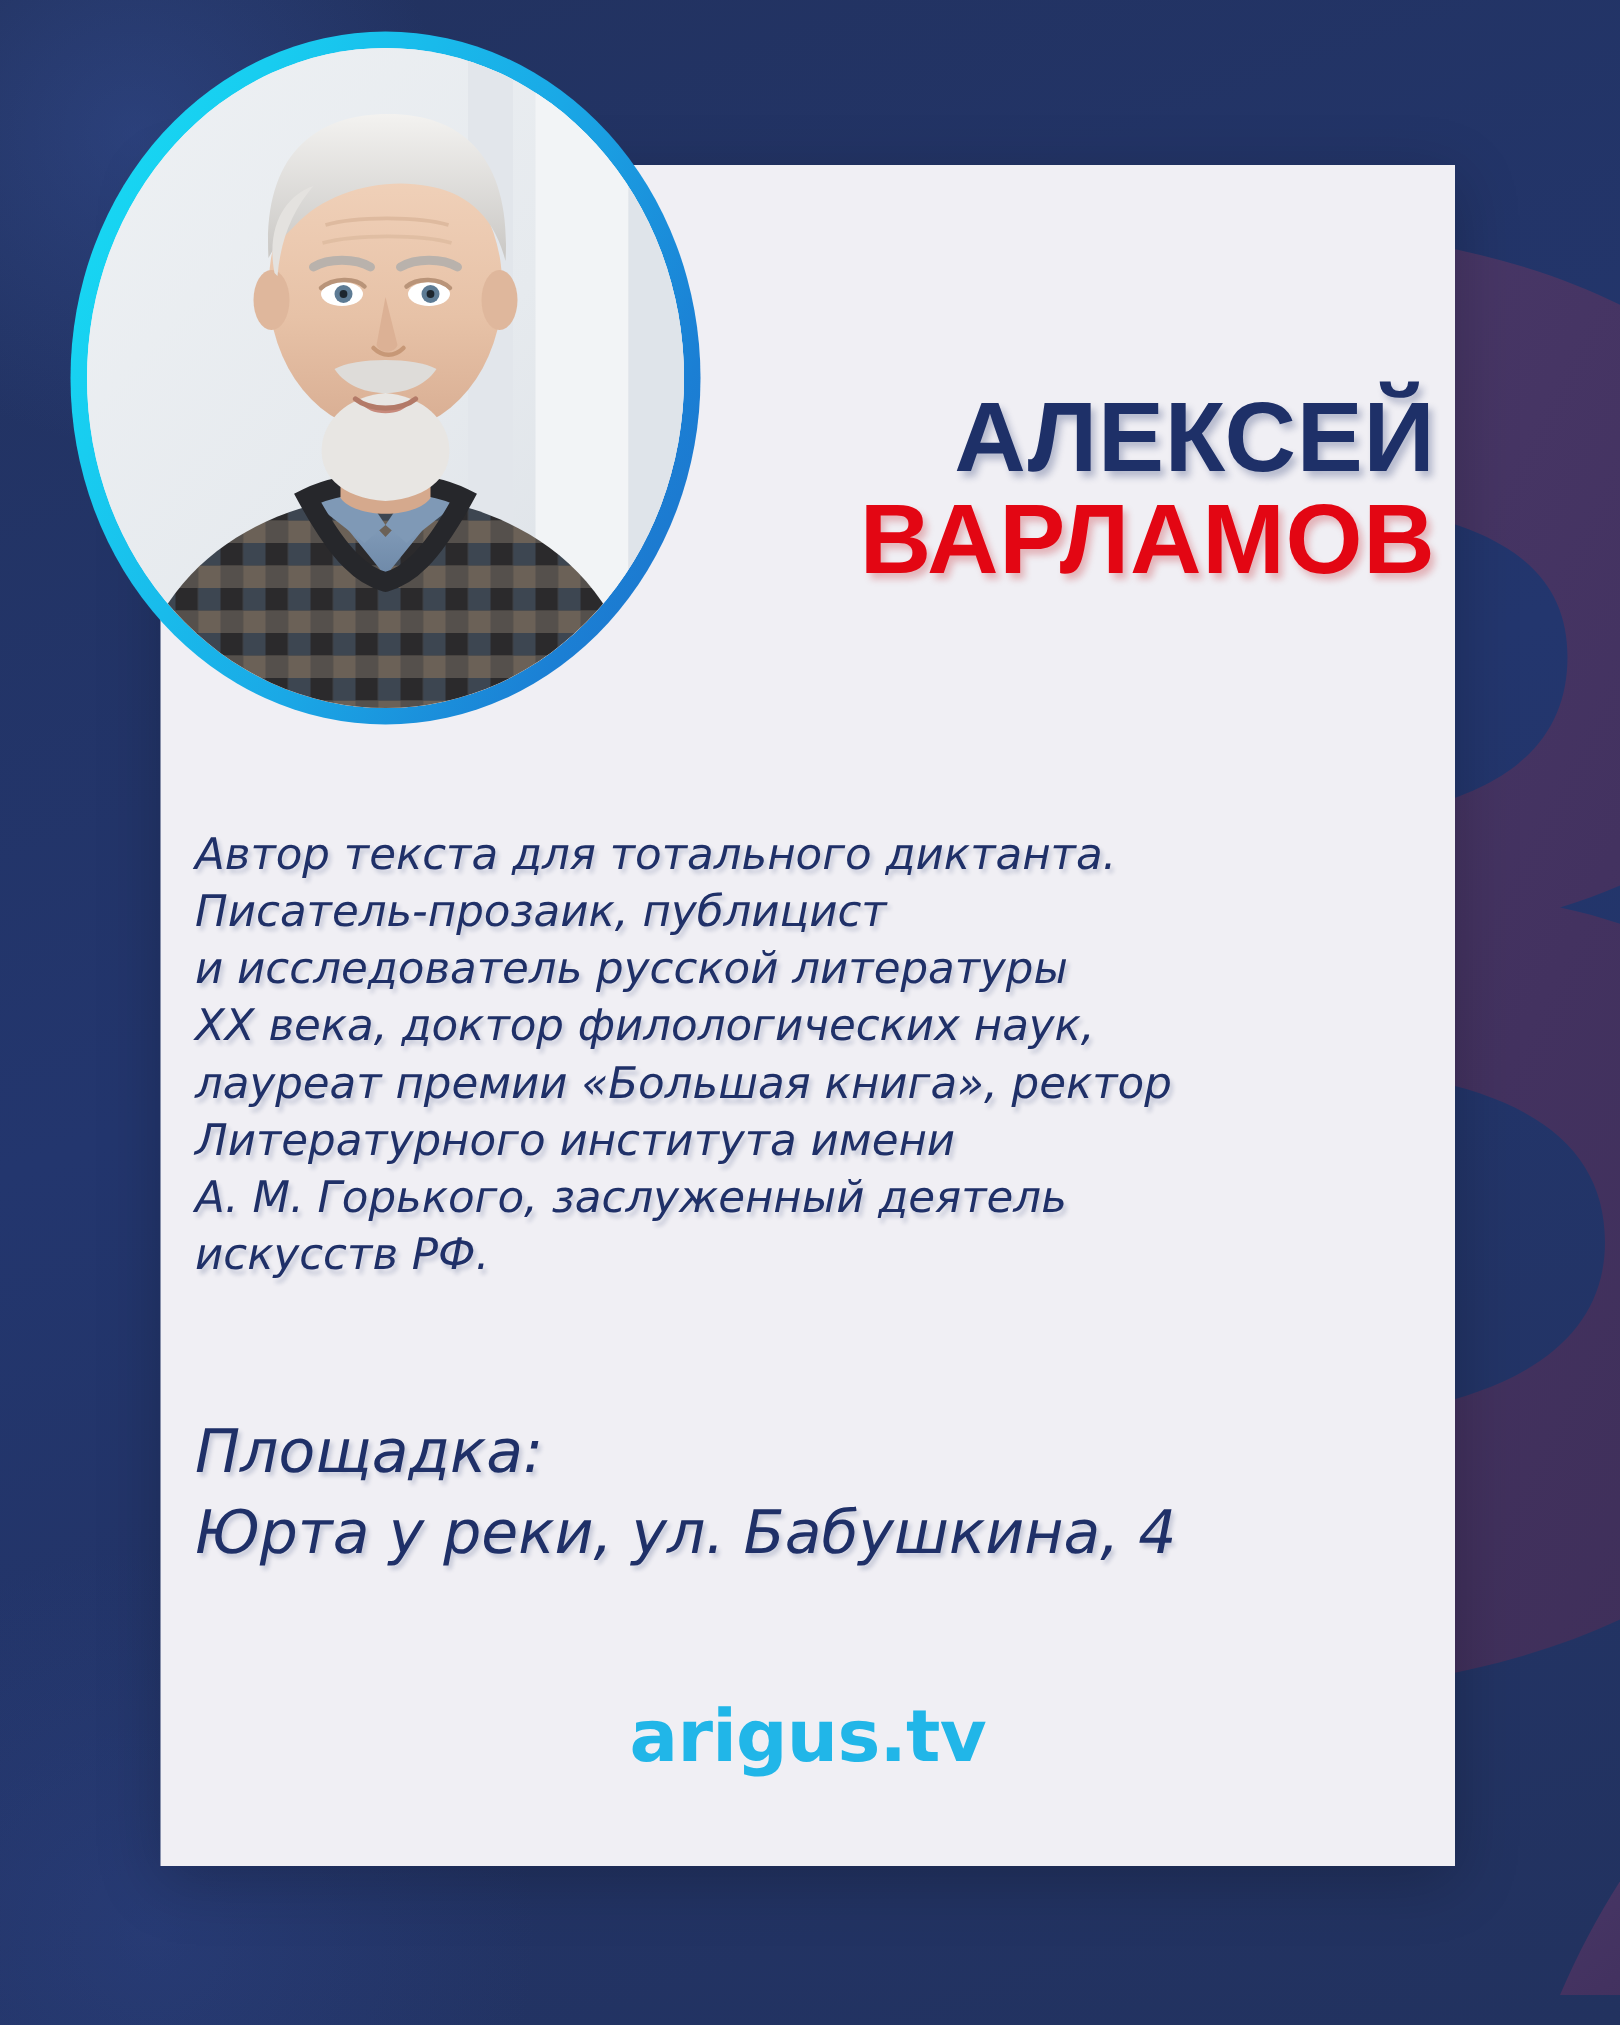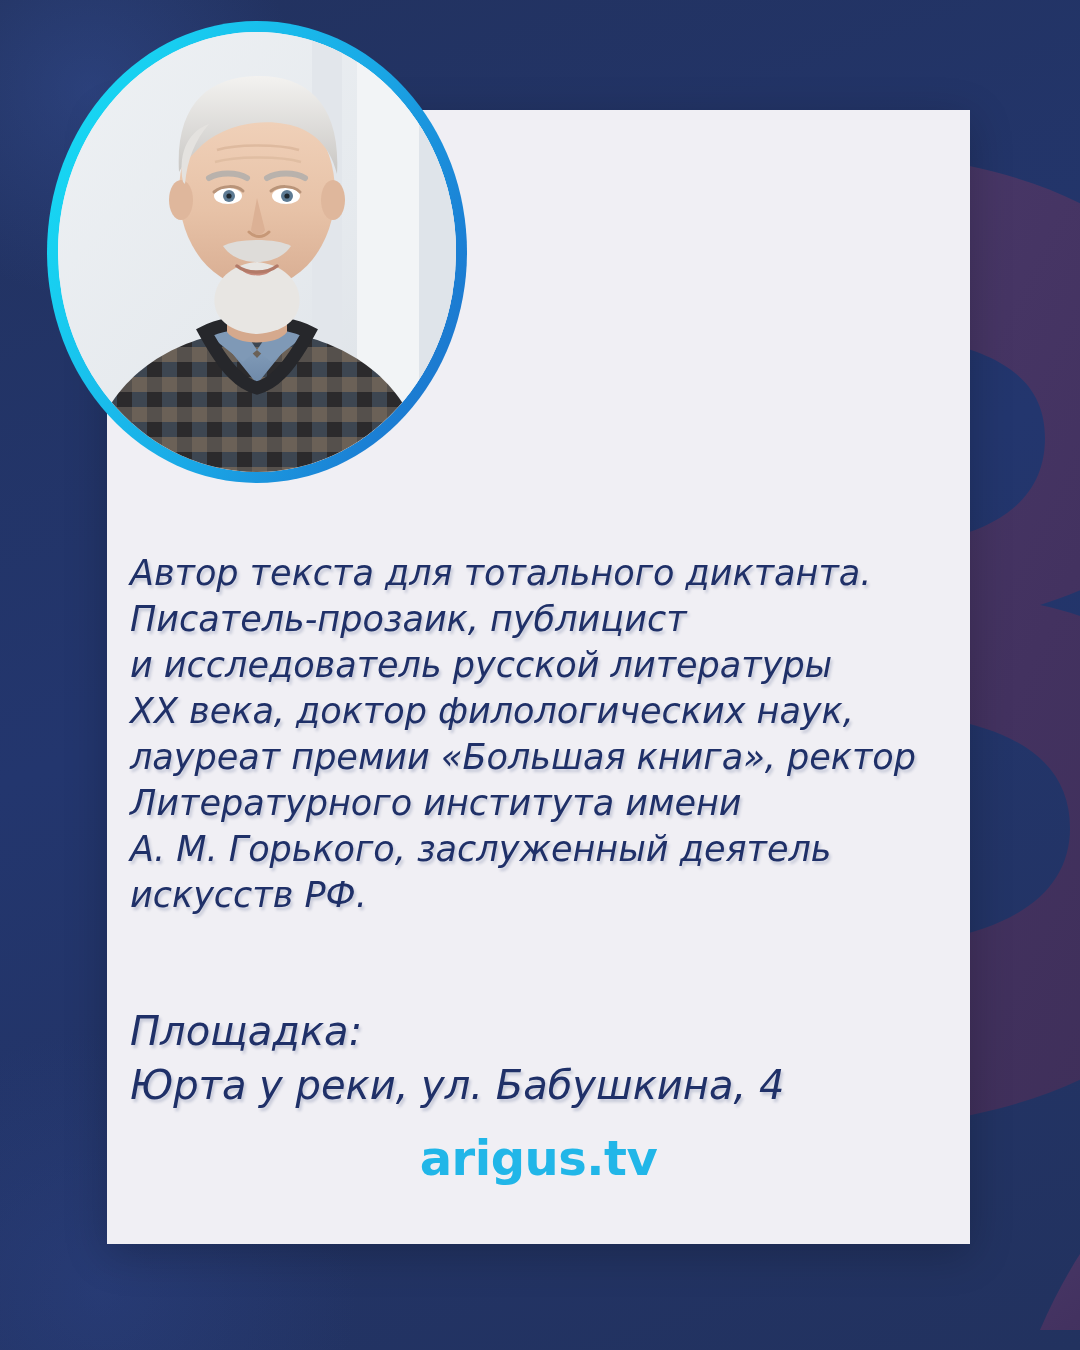--- a/index.html
+++ b/index.html
@@ -131,21 +131,21 @@
     width: 830px;
     z-index: 5;
   }
   .bio, .venue-label, .venue-value {
     font-family: "DejaVu Sans", sans-serif;
     font-style: italic;
     color: #1f3068;
     text-shadow: 2px 3px 3px rgba(31,48,104,0.20);
   }
   .bio {
-    font-size: 35px;
+    font-size: 29px;
     line-height: 1.315;
     white-space: pre-line;
     margin: 0;
   }
   .venue {
     margin-top: 86px;
   }
   .venue-label, .venue-value {
     font-size: 40px;
     line-height: 1.35;
@@ -192,20 +192,24 @@
              C330,600 255,560 95,560 L0,560 L0,400 L95,400
              C240,400 305,360 305,288 C305,215 235,180 60,180 L0,180 L0,0 Z" fill="url(#purpGrad)"></path>
     <path d="M420,1010 C470,1060 500,1120 510,1180 L300,1180 C330,1110 370,1055 420,1010 Z" fill="url(#purpGrad)"></path>
   </svg>
 
   <div class="glow-tl"></div>
   <div class="glow-bl"></div>
 
   <div class="card">
 
+    <div class="name-block">
+      <span class="name-first">АЛЕКСЕЙ</span>
+      <span class="name-last">ВАРЛАМОВ</span>
+    </div>
 
     <div class="body-copy">
       <p class="bio">Автор текста для тотального диктанта.
 Писатель-прозаик, публицист
 и исследователь русской литературы
 XX века, доктор филологических наук,
 лауреат премии «Большая книга», ректор
 Литературного института имени
 А. М. Горького, заслуженный деятель
 искусств РФ.</p>

